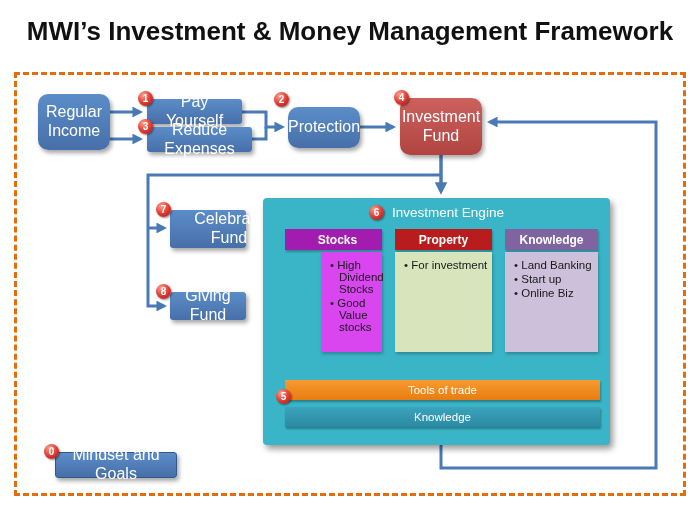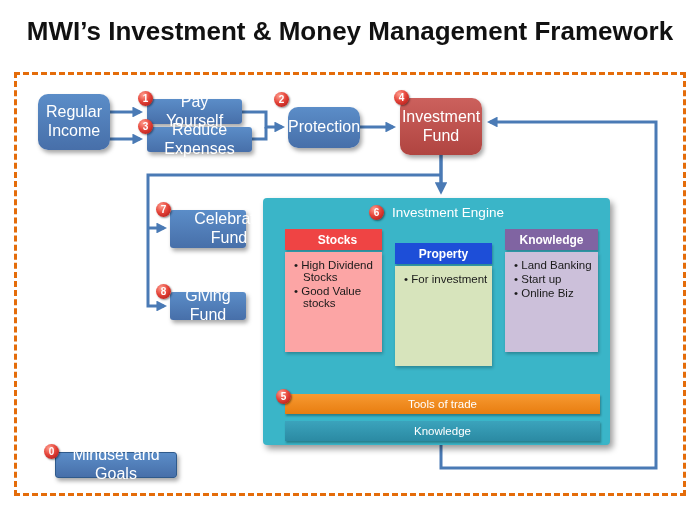--- a/index.html
+++ b/index.html
@@ -57,23 +57,23 @@
   .col.stocks    { width:97px; }
   .col.property  { width:97px; }
   .col.alternate { width:93px; }
   .col-header { height:21px; display:flex; align-items:center; justify-content:center;
                 color:#fff; font-weight:bold; font-size:12px;
                 box-shadow:1px 2px 2px rgba(0,0,0,0.25); }
   .col-body { height:100px; margin-top:2px; list-style:none; padding:7px 4px 0 9px;
               font-size:11.5px; color:#1a1a1a; box-shadow:1px 2px 3px rgba(0,0,0,0.25); }
   .col-body li { padding-left:9px; text-indent:-9px; margin-bottom:2px; }
   .col-body li::before { content:"• "; }
-  .stocks .col-header    { background:#ef4444;padding-left:8px; }
-  .stocks .col-body      { background:#fca5a5; padding-right:2px; }
-  .property .col-header  { background:#1d4ed8;margin-top:14px; }
+  .stocks .col-header    { background:#a21caf;padding-left:8px; }
+  .stocks .col-body      { background:#d946ef; padding-right:2px;margin-left:36px; }
+  .property .col-header  { background:#b91c1c; }
   .property .col-body    { background:#d7e4bc; }
   .alternate .col-header { background:#8064a2; }
   .alternate .col-body   { background:#ccc0da; }
 
   .bar { margin:0 10px 0 22px; height:20px; display:flex; align-items:center; justify-content:center;
          color:#fff; font-size:11.5px; box-shadow:1px 2px 2px rgba(0,0,0,0.3); }
   .bar.tools     { margin-top:28px; background:linear-gradient(180deg,#f79a31,#e87d10); }
   .bar.knowledge { margin-top:7px;  background:linear-gradient(180deg,#3ba3bc,#2b8aa3); }
   .engine .badge.b5 { left:13px; top:191px; }
 </style>

